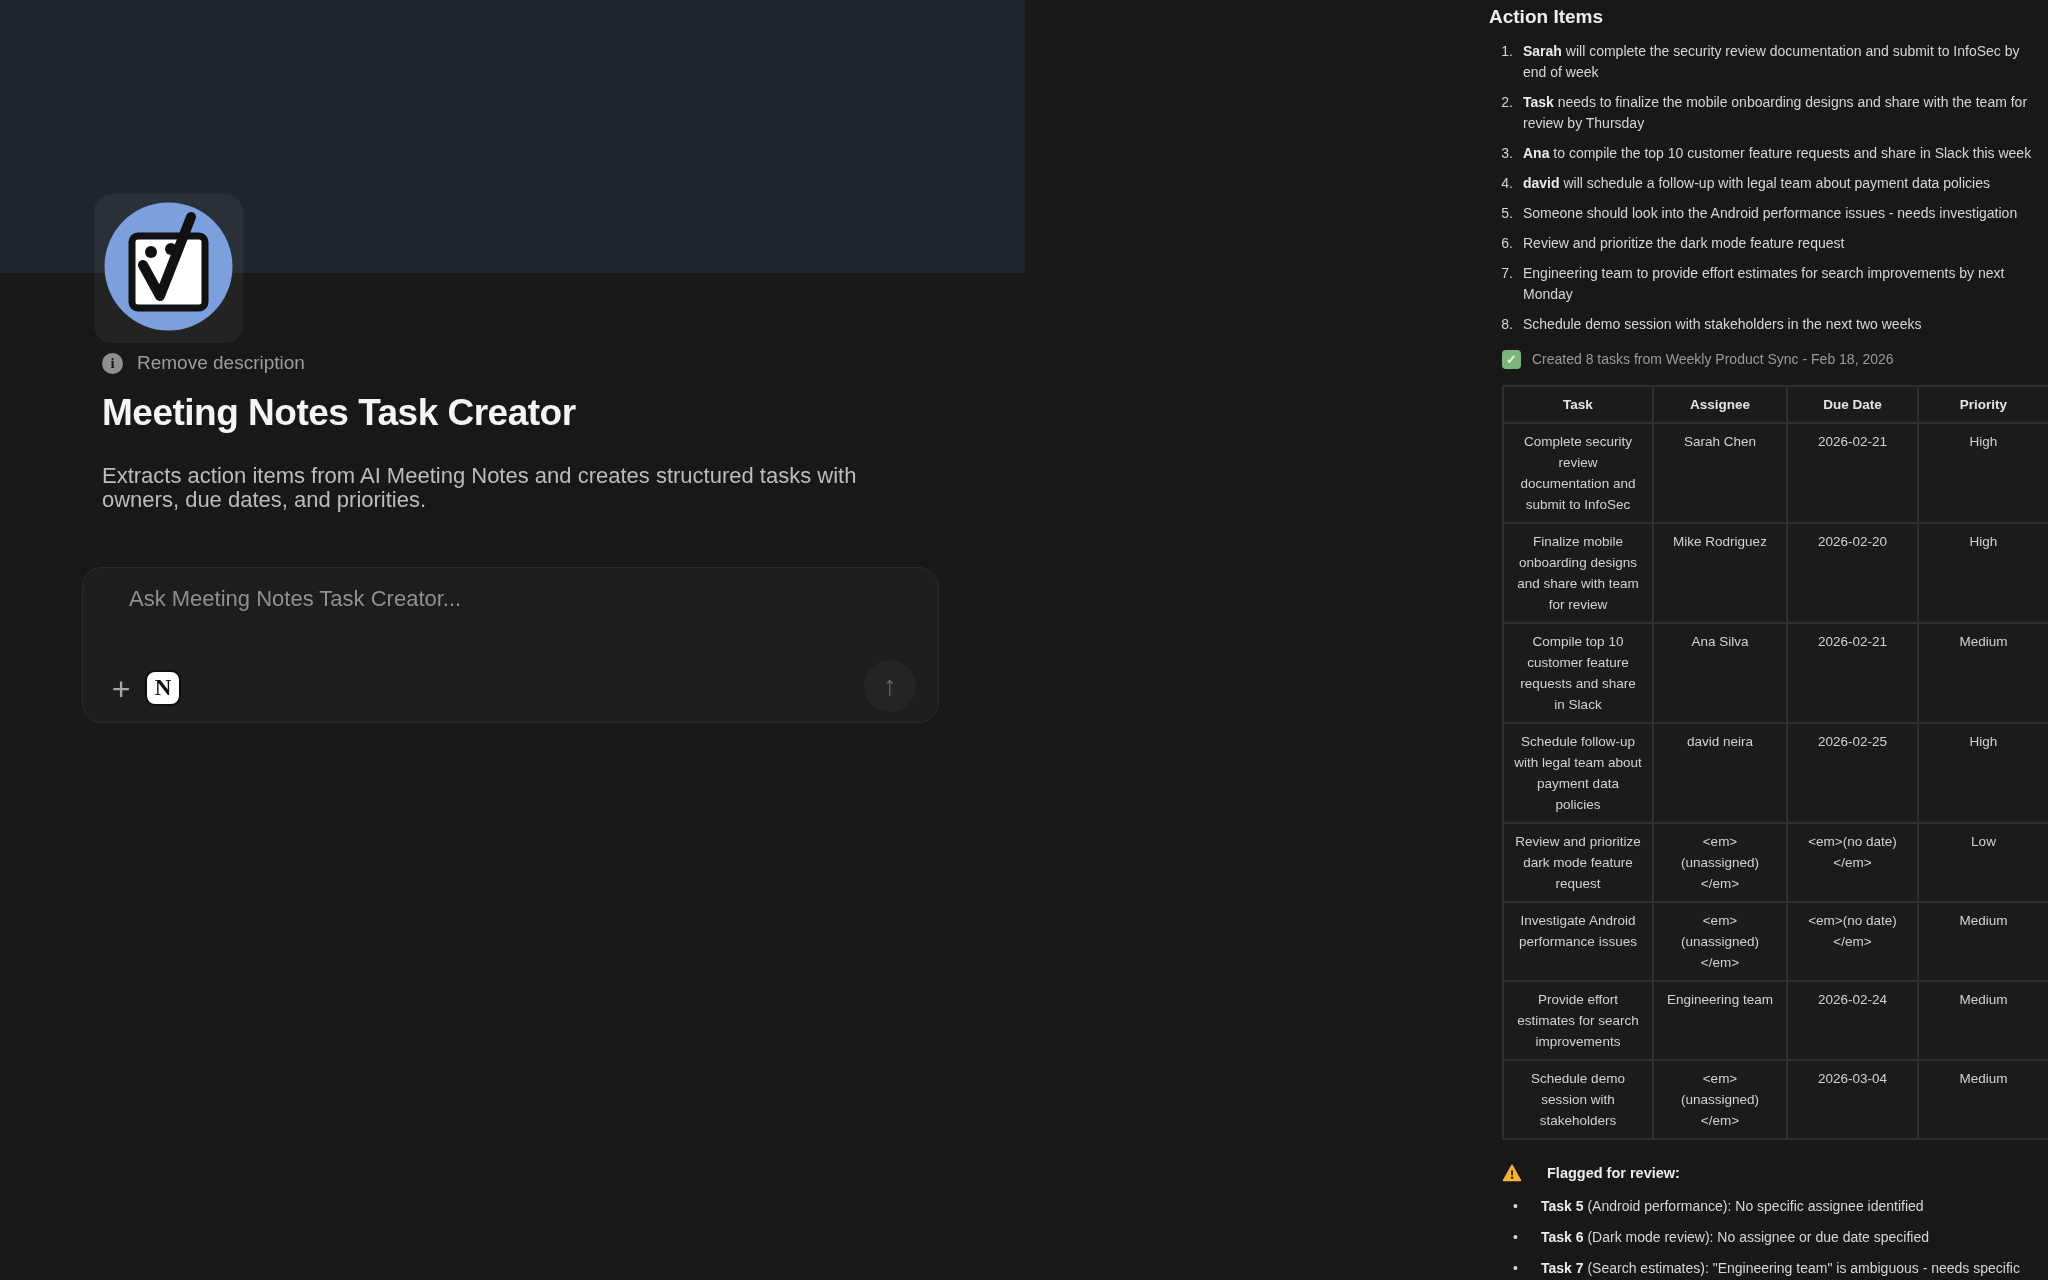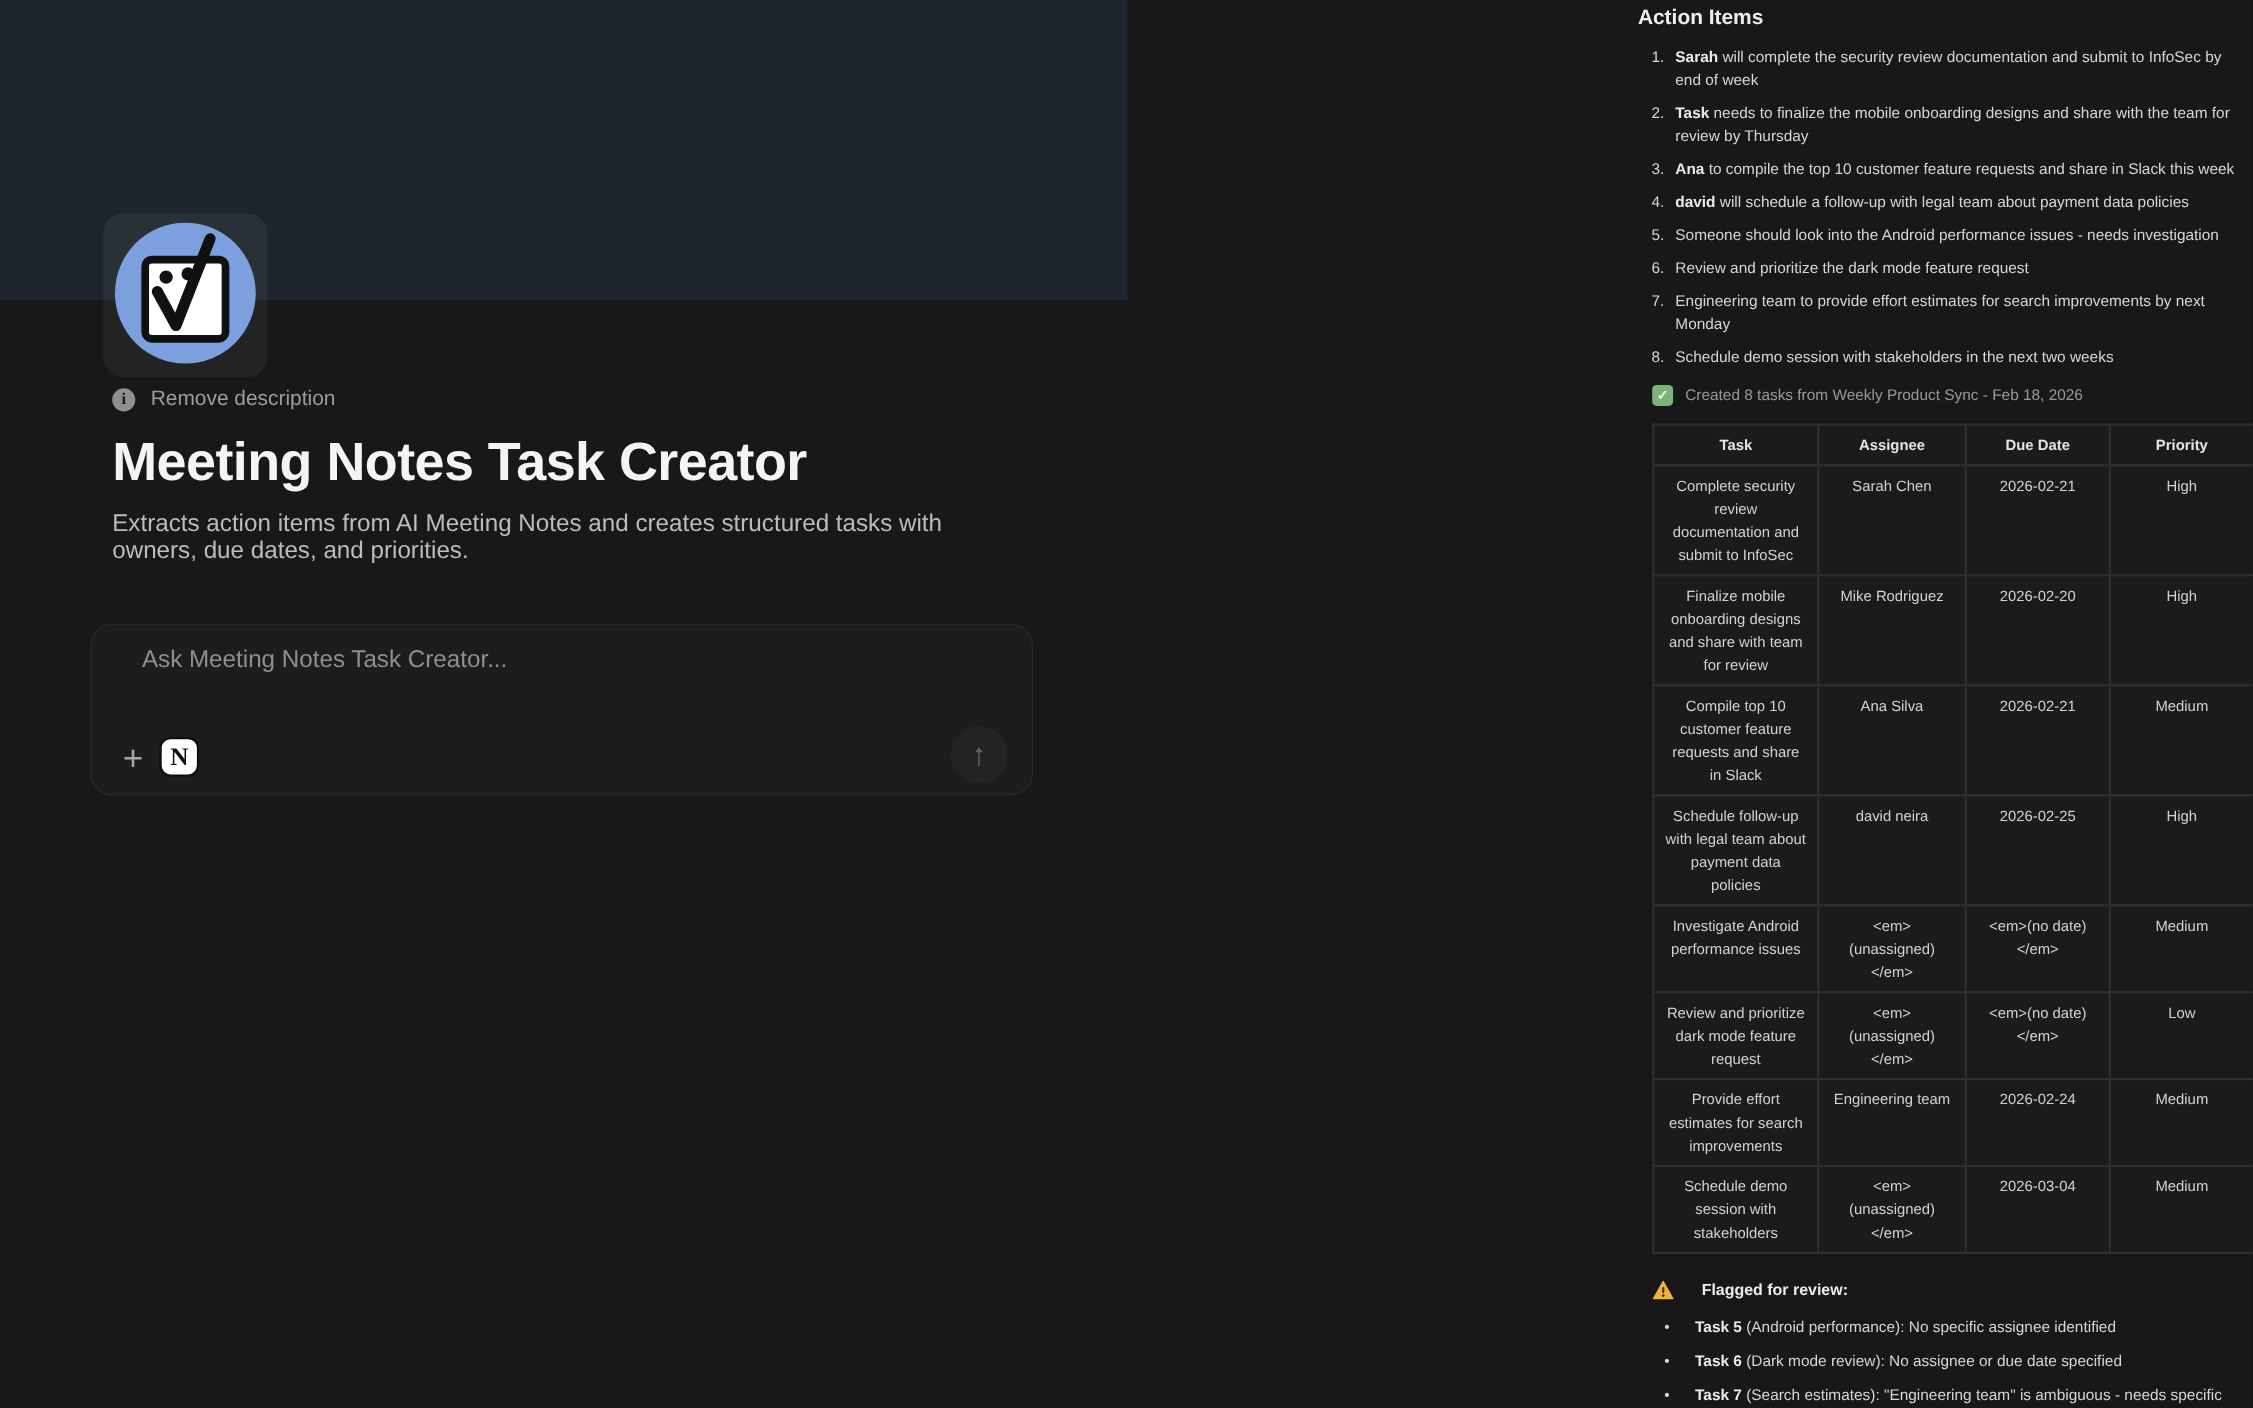--- a/index.html
+++ b/index.html
@@ -21,21 +21,21 @@
   .remove-row {
     position:absolute; left:0; top:150px; display:flex; align-items:center; gap:14px;
     color:#9d9d9d; font-size:19px; cursor:pointer;
   }
   .info-icon {
     width:21px; height:21px; border-radius:50%; background:#8f8f8f; color:#1b1b1b;
     font-family:"Liberation Serif", serif; font-weight:bold; font-size:15px;
     display:flex; align-items:center; justify-content:center;
   }
   .title {
-    position:absolute; left:0; top:190px; font-size:49px; font-weight:bold;
+    position:absolute; left:0; top:190px; font-size:37px; font-weight:bold;
     color:#f4f4f4; letter-spacing:-0.5px; white-space:nowrap;
   }
   .desc {
     position:absolute; left:0; top:262px; width:800px;
     font-size:22px; line-height:24px; color:#bcbcbc;
   }
   .ask-box {
     position:absolute; left:-20px; top:365px; width:857px; height:156px;
     border-radius:20px; background:#1d1d1d; border:1px solid #2b2b2b;
   }
@@ -217,30 +217,30 @@
             <td>2026-02-21</td>
             <td>Medium</td>
           </tr>
           <tr>
             <td>Schedule follow-up with legal team about payment data policies</td>
             <td>david neira</td>
             <td>2026-02-25</td>
             <td>High</td>
           </tr>
           <tr>
-            <td>Investigate Android performance issues</td>
-            <td>&lt;em&gt;(unassigned)&lt;/em&gt;</td>
-            <td>&lt;em&gt;(no date)&lt;/em&gt;</td>
-            <td>Medium</td>
-          </tr>
-          <tr>
             <td>Review and prioritize dark mode feature request</td>
             <td>&lt;em&gt;(unassigned)&lt;/em&gt;</td>
             <td>&lt;em&gt;(no date)&lt;/em&gt;</td>
             <td>Low</td>
+          </tr>
+          <tr>
+            <td>Investigate Android performance issues</td>
+            <td>&lt;em&gt;(unassigned)&lt;/em&gt;</td>
+            <td>&lt;em&gt;(no date)&lt;/em&gt;</td>
+            <td>Medium</td>
           </tr>
           <tr>
             <td>Provide effort estimates for search improvements</td>
             <td>Engineering team</td>
             <td>2026-02-24</td>
             <td>Medium</td>
           </tr>
           <tr>
             <td>Schedule demo session with stakeholders</td>
             <td>&lt;em&gt;(unassigned)&lt;/em&gt;</td>

